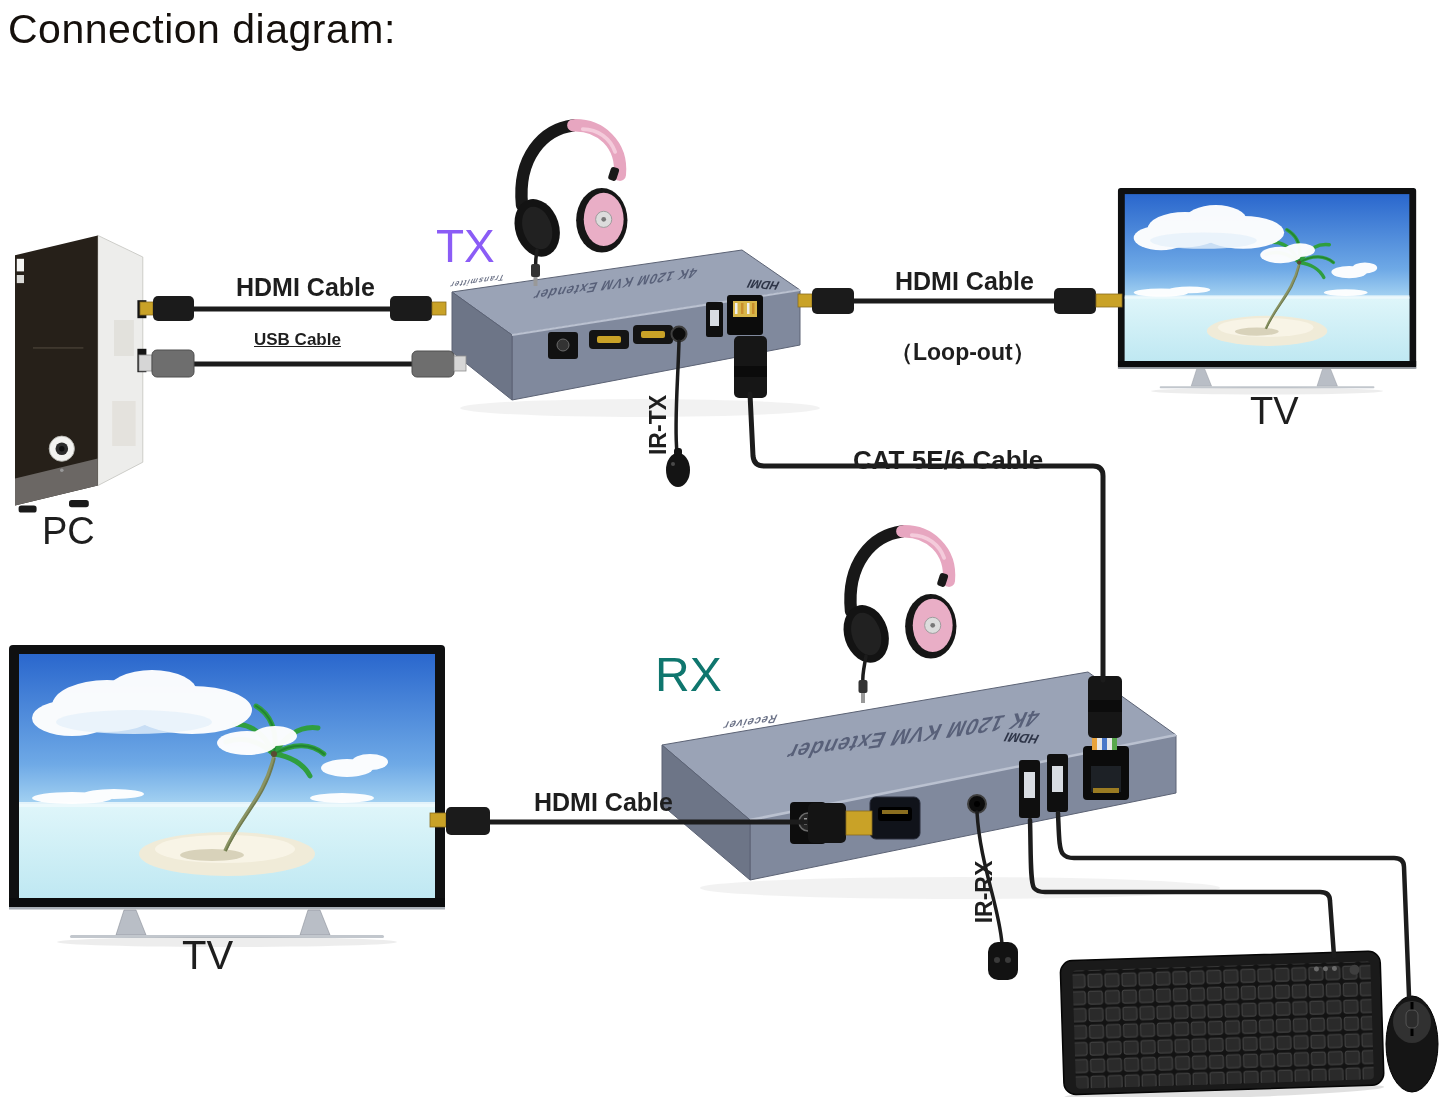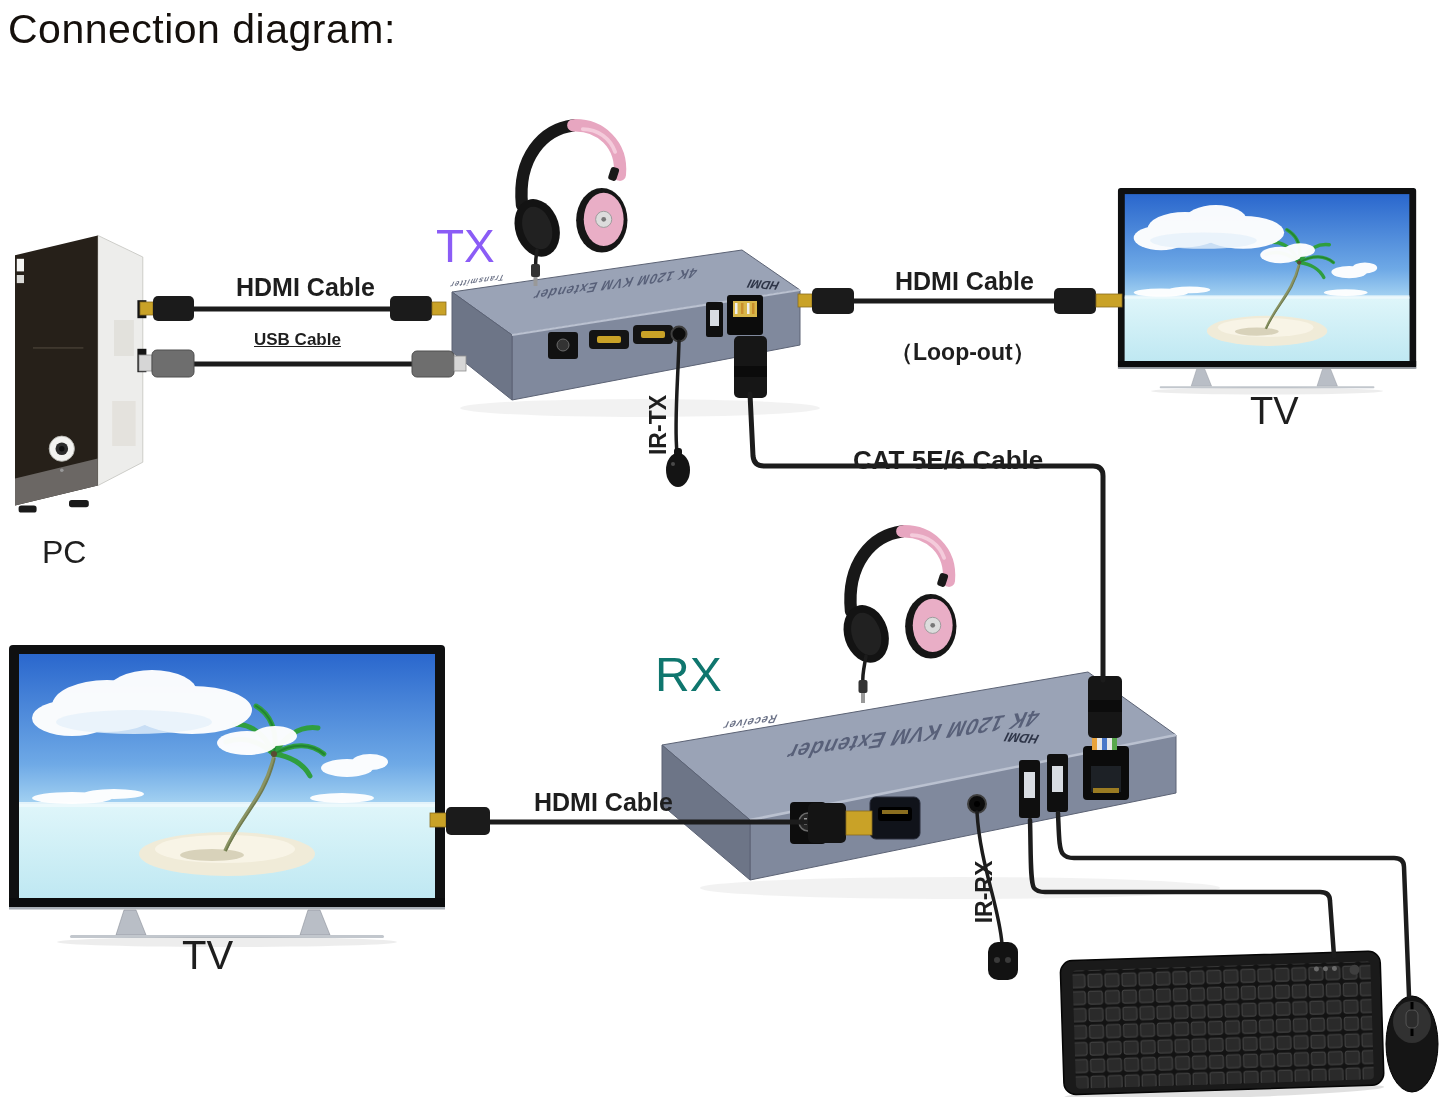--- a/index.html
+++ b/index.html
@@ -240,21 +240,21 @@
   </g>
 </svg>
 
 <div class="lbl xb" style="left:8px;top:0px;font-size:41px;letter-spacing:.5px;color:#15100c;">Connection diagram:</div>
 
 <div class="lbl b" style="left:236px;top:274px;font-size:25px;">HDMI Cable</div>
 <div class="lbl b" style="left:254px;top:331px;font-size:17px;text-decoration:underline;">USB Cable</div>
 
 <div class="lbl xb" style="left:436px;top:214px;font-size:46px;color:#8b5cf6;">TX</div>
 <div class="lbl xb" style="left:655px;top:642px;font-size:48px;color:#0f766e;">RX</div>
-<div class="lbl" style="left:42px;top:536px;font-size:32px;">PC</div>
+<div class="lbl" style="left:42px;top:512px;font-size:38px;">PC</div>
 
 <div class="lbl b" style="left:895px;top:268px;font-size:25px;">HDMI Cable</div>
 <div class="lbl b" style="left:890px;top:304px;font-size:23px;margin-top:36px;">（Loop-out）</div>
 
 <div class="lbl" style="left:1250px;top:392px;font-size:38px;">TV</div>
 <div class="lbl" style="left:182px;top:934px;font-size:40px;">TV</div>
 
 <div class="lbl b" style="left:853px;top:419px;font-size:26px;margin-top:28px;">CAT 5E/6 Cable</div>
 <div class="lbl b" style="left:534px;top:789px;font-size:25px;">HDMI Cable</div>
 

